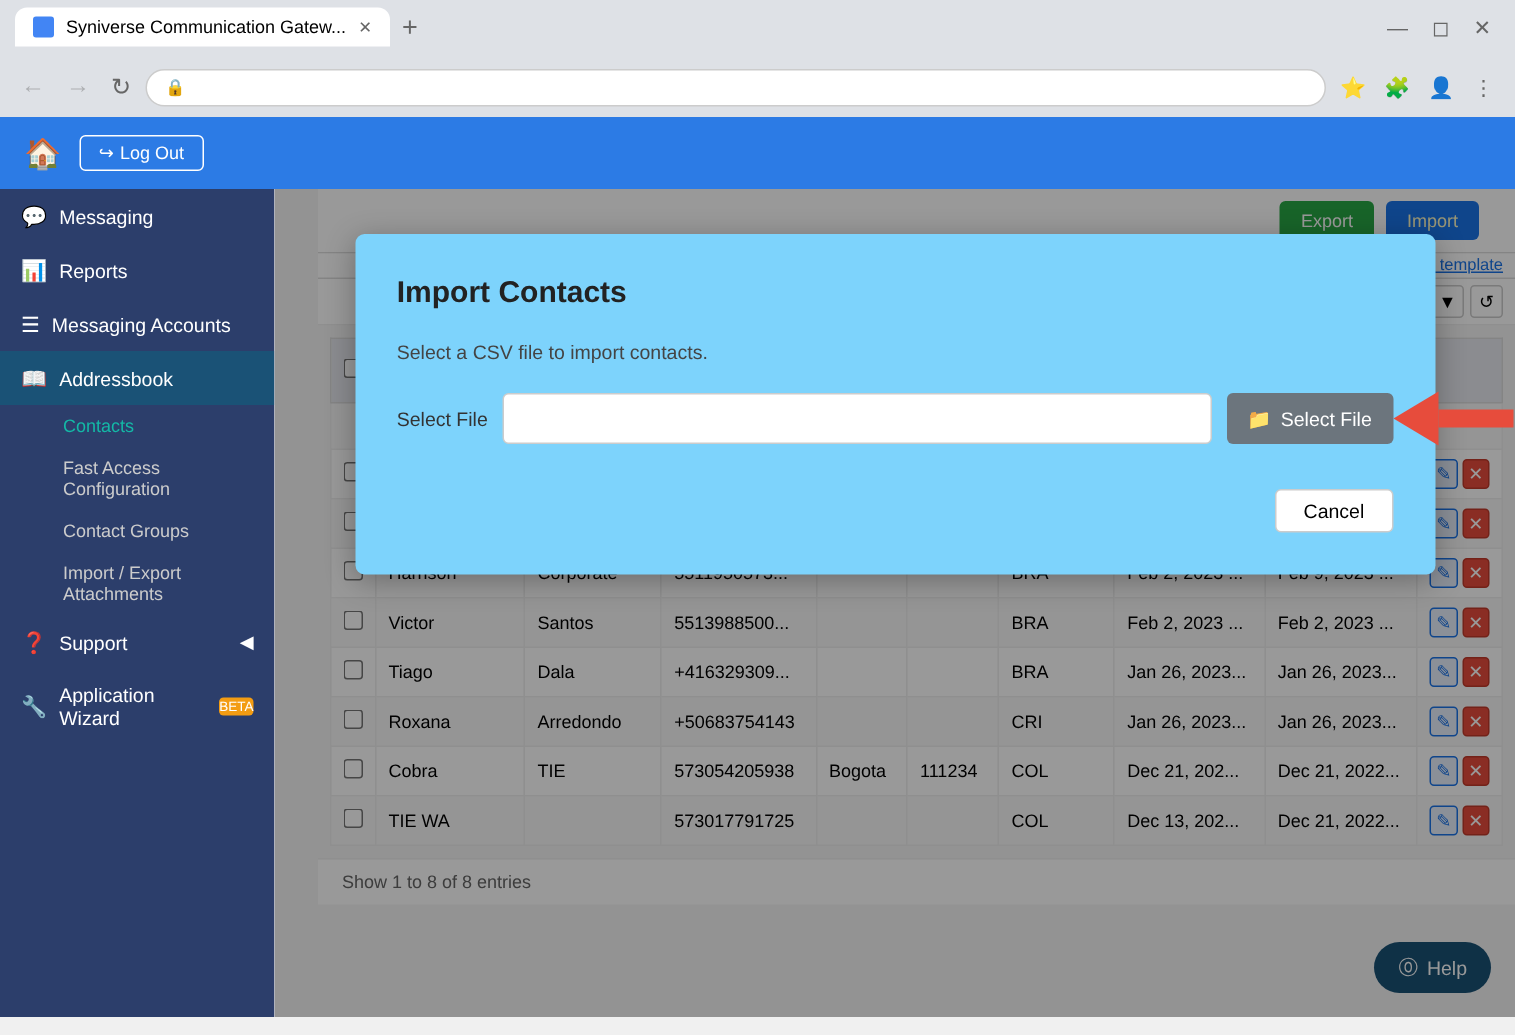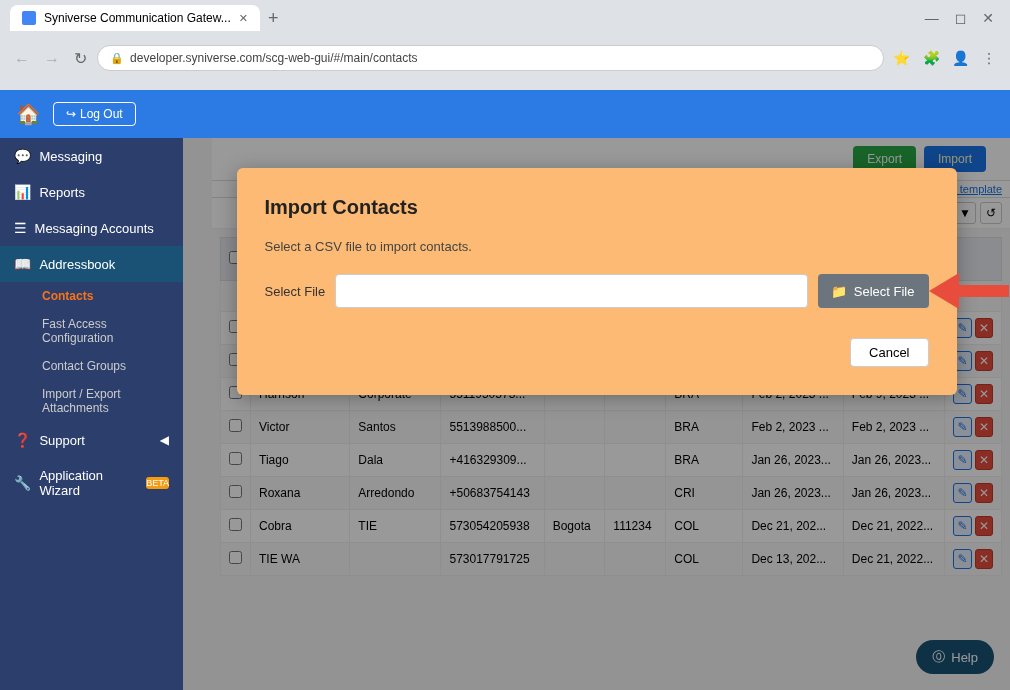--- a/index.html
+++ b/index.html
@@ -1,19 +1,19 @@
 <!DOCTYPE html>
 <html><head>
   <meta charset="utf-8">
   <style>
     * { box-sizing: border-box; margin: 0; padding: 0; }
     body { font-family: Arial, sans-serif; font-size: 13px; background: #f0f0f0; width: 1010px; height: 690px; overflow: hidden; }
 
     
-    .browser-chrome { background: #dee1e6; height: 90px; }
+    .browser-chrome { background: #dee1e6; height: 78px; }
     .browser-titlebar { display: flex; align-items: center; padding: 6px 10px; height: 36px; background: #dee1e6; }
     .browser-tab { background: white; border-radius: 8px 8px 0 0; padding: 6px 12px; font-size: 12px; display: flex; align-items: center; gap: 8px; min-width: 180px; }
     .browser-tab-icon { width: 14px; height: 14px; background: #4285f4; border-radius: 2px; }
     .tab-close { color: #666; cursor: pointer; font-size: 11px; }
     .tab-new { background: none; border: none; font-size: 18px; color: #666; cursor: pointer; padding: 0 8px; }
     .browser-controls { display: flex; align-items: center; gap: 6px; padding: 6px 10px; height: 44px; background: #dee1e6; }
     .nav-btn { background: none; border: none; font-size: 16px; color: #666; cursor: pointer; padding: 4px; }
     .nav-btn.disabled { opacity: 0.4; }
     .address-bar { flex: 1; background: white; border: 1px solid #ccc; border-radius: 20px; padding: 5px 12px; font-size: 12px; display: flex; align-items: center; gap: 6px; }
     .address-bar span { color: #444; }
@@ -32,21 +32,21 @@
 
     .app-body { display: flex; flex: 1; overflow: hidden; }
 
     
     .sidebar { width: 183px; background: #2c3e6b; color: white; flex-shrink: 0; overflow-y: auto; }
     .sidebar-item { display: flex; align-items: center; padding: 10px 14px; cursor: pointer; font-size: 13px; gap: 8px; }
     .sidebar-item.active { background: #1a5276; }
     .sidebar-item-icon { font-size: 14px; }
     .sidebar-sub { padding-left: 28px; }
     .sidebar-sub-item { padding: 7px 14px; cursor: pointer; font-size: 12px; color: #ccc; }
-    .sidebar-sub-item.active { color: #f97316; font-weight: bold; }
+    .sidebar-sub-item.active { color: #14b8a6; font-weight: normal; }
 
     
     .main-content { flex: 1; background: #f5f5f5; overflow: hidden; position: relative; padding-left: 29px; }
     .main-toolbar { background: white; padding: 8px 16px; display: flex; justify-content: flex-end; align-items: center; border-bottom: 1px solid #ddd; gap: 8px; }
     .btn-export { background: #28a745; color: white; border: none; padding: 6px 14px; border-radius: 4px; cursor: pointer; font-size: 12px; }
     .btn-import { background: #1a73e8; color: #fef9c3; border: none; padding: 6px 14px; border-radius: 4px; cursor: pointer; font-size: 12px; }
     .download-link { color: #1a73e8; font-size: 11px; cursor: pointer; text-decoration: underline; }
 
     .table-container { padding: 8px; overflow: auto; max-height: 480px; }
     table { width: 100%; border-collapse: collapse; background: white; font-size: 12px; }
@@ -61,21 +61,21 @@
     .table-footer { padding: 8px 16px; font-size: 12px; color: #666; background: white; border-top: 1px solid #eee; }
     .scroll-btns { display: flex; justify-content: flex-end; padding: 4px 8px; background: white; border-bottom: 1px solid #eee; gap: 4px; }
     .scroll-btn { background: none; border: 1px solid #ccc; width: 22px; height: 22px; border-radius: 3px; cursor: pointer; font-size: 12px; display: flex; align-items: center; justify-content: center; }
     .dropdown-arrow { float: right; }
 
     
     .help-btn { position: absolute; bottom: 16px; right: 16px; background: #1a5276; color: white; border: none; border-radius: 20px; padding: 8px 16px; cursor: pointer; font-size: 13px; display: flex; align-items: center; gap: 6px; }
 
     
     .overlay { position: absolute; top: 0; left: 0; right: 0; bottom: 0; background: rgba(0,0,0,0.4); z-index: 100; display: flex; align-items: flex-start; justify-content: center; padding-top: 30px; }
-    .dialog { background: #fdba74; border-radius: 6px; width: 720px; padding: 28px; box-shadow: 0 4px 20px rgba(0,0,0,0.3); position: relative; }
+    .dialog { background: #7dd3fc; border-radius: 6px; width: 720px; padding: 28px; box-shadow: 0 4px 20px rgba(0,0,0,0.3); position: relative; }
     .dialog-title { font-size: 20px; font-weight: bold; margin-bottom: 20px; color: #222; }
     .dialog-desc { font-size: 13px; color: #444; margin-bottom: 20px; }
     .dialog-form { display: flex; align-items: center; gap: 10px; margin-bottom: 30px; }
     .dialog-label { font-size: 13px; color: #333; white-space: nowrap; }
     .dialog-input { flex: 1; border: 1px solid #ccc; padding: 6px 10px; border-radius: 4px; font-size: 13px; height: 34px; }
     .select-file-btn { background: #6c757d; color: white; border: none; padding: 6px 14px; border-radius: 4px; cursor: pointer; font-size: 13px; display: flex; align-items: center; gap: 6px; white-space: nowrap; height: 34px; }
     .dialog-actions { display: flex; justify-content: flex-end; }
     .btn-cancel { background: white; border: 1px solid #ccc; padding: 6px 18px; border-radius: 4px; cursor: pointer; font-size: 13px; }
 
     
@@ -98,21 +98,20 @@
       <button class="win-btn">◻</button>
       <button class="win-btn">✕</button>
     </div>
   </div>
   <div class="browser-controls">
     <button class="nav-btn disabled">←</button>
     <button class="nav-btn disabled">→</button>
     <button class="nav-btn">↻</button>
     <div class="address-bar">
       <span class="lock-icon">🔒</span>
-      <span>developer.syniverse.com/scg-web-gui/#/main/contacts</span>
     </div>
     <div class="browser-actions">
       <button class="browser-action-btn">⭐</button>
       <button class="browser-action-btn">🧩</button>
       <button class="browser-action-btn">👤</button>
       <button class="browser-action-btn">⋮</button>
     </div>
   </div>
 </div>
 
@@ -325,20 +324,23 @@
     <td>Dec 13, 202...</td>
     <td>Dec 21, 2022...</td>
     <td style="white-space:nowrap;">
       <button class="action-btn edit-btn">✎</button>
       <button class="action-btn del-btn">✕</button>
     </td>
   </tr>
             </tbody>
         </table>
       </div>
+      <div class="table-footer">
+        <span>Show 1 to 8 of 8 entries</span>
+      </div>
 
       <button class="help-btn">
         <span>⓪</span>
         <span>Help</span>
       </button>
 
       <div class="overlay">
         <div class="dialog">
           <div class="dialog-title">Import Contacts</div>
           <div class="dialog-desc">Select a CSV file to import contacts.</div>

